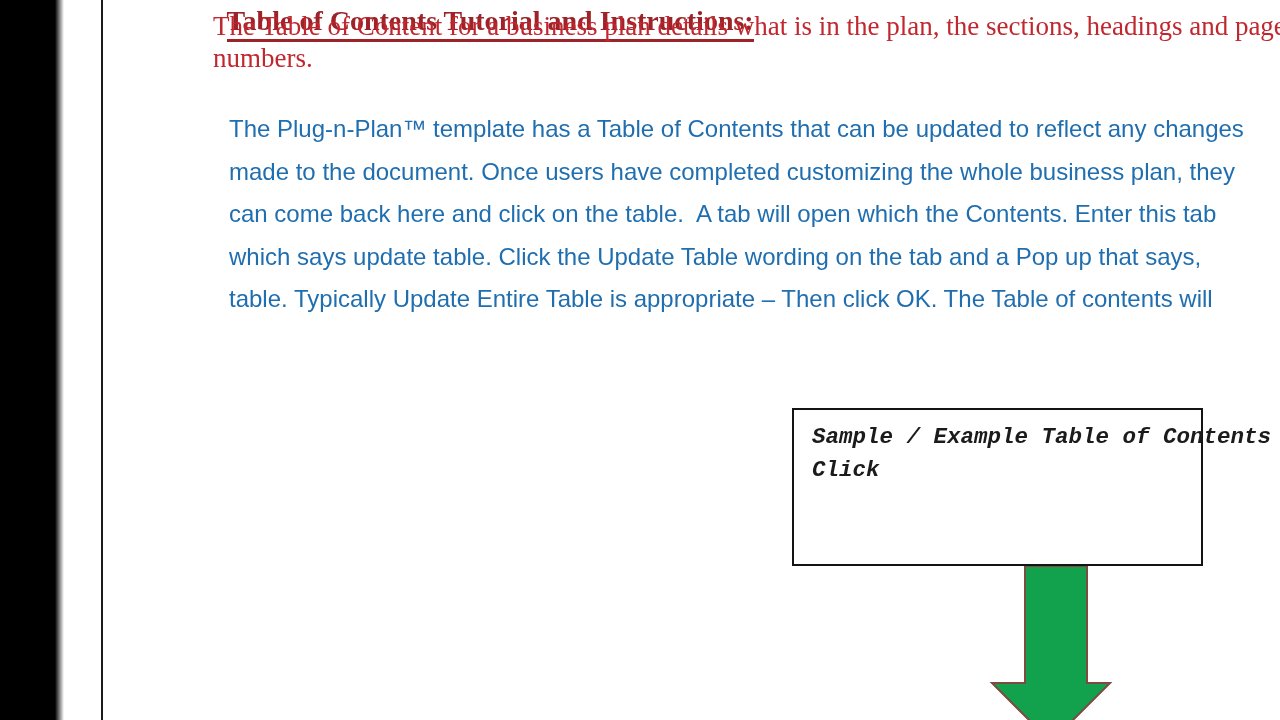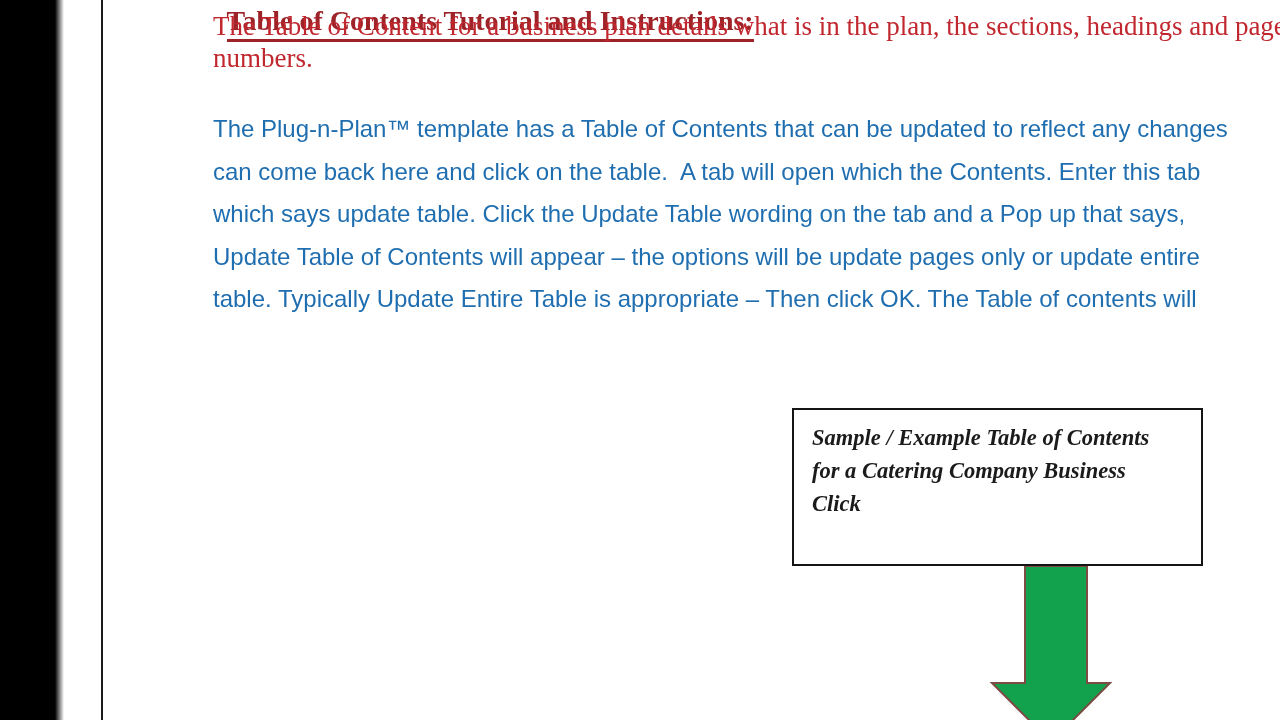--- a/index.html
+++ b/index.html
@@ -62,34 +62,34 @@
   .intro-para .line { white-space: pre; }
 
   
   .body-para {
     position: absolute;
     left: 213px; top: 108px;
     font-size: 24px;
     line-height: 42.5px;
     color: var(--blue-text, #1f6eb0);
   }
-  .body-para .line { white-space: pre; }
+  .body-para .line { white-space: pre; margin-left: 16px; }
 
   
   .callout-box {
     position: absolute;
     left: 792px; top: 408px;
     width: 407px; height: 154px;
     border: 2px solid #141414;
     background: #fff;
     box-sizing: content-box;
   }
   .callout-box .inner {
     padding: 11px 14px 0 18px;
-    font-family: Liberation Serif, serif;
+    font-family: Liberation Mono, monospace;
     font-style: italic;
     font-weight: bold;
     font-size: 22.5px;
     line-height: 33px;
     color: #1b1b1b;
   }
   .callout-box .line { white-space: pre; }
 
   
   .arrow-wrap {
@@ -109,30 +109,29 @@
   <span>Table of Contents Tutorial and Instructions:</span>
 </div>
 
 <div class="intro-para">
   <div class="line">The Table of Content for a business plan details what is in the plan, the sections, headings and page</div>
   <div class="line">numbers.</div>
 </div>
 
 <div class="body-para">
   <div class="line">The Plug-n-Plan™ template has a Table of Contents that can be updated to reflect any changes</div>
+  <div class="line">made to the document. Once users have completed customizing the whole business plan, they</div>
   <div class="line">can come back here and click on the table.  A tab will open which the Contents. Enter this tab</div>
   <div class="line">which says update table. Click the Update Table wording on the tab and a Pop up that says,</div>
-  <div class="line">Update Table of Contents will appear – the options will be update pages only or update entire</div>
   <div class="line">table. Typically Update Entire Table is appropriate – Then click OK. The Table of contents will</div>
 </div>
 
 <div class="callout-box">
   <div class="inner">
     <div class="line">Sample / Example Table of Contents</div>
-    <div class="line">for a Catering Company Business</div>
     <div class="line">Click</div>
   </div>
 </div>
 
 <div class="arrow-wrap">
   <svg width="135" height="180" viewBox="0 0 135 180" aria-hidden="true">
     <polygon points="40,0 102,0 102,117 125,117 66,176 7,117 40,117" fill="var(--arrow-green, #12a24e)" stroke="var(--arrow-outline, #7c4b41)" stroke-width="2" stroke-linejoin="miter"></polygon>
   </svg>
 </div>
 

